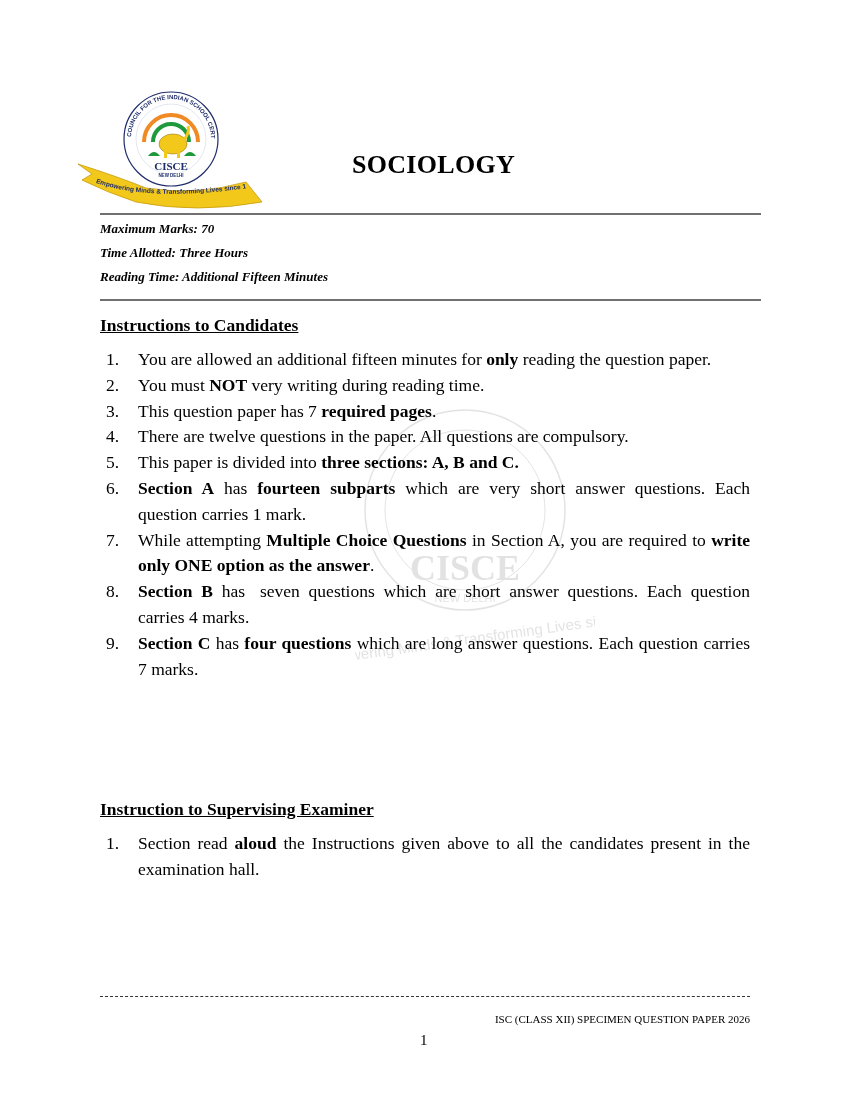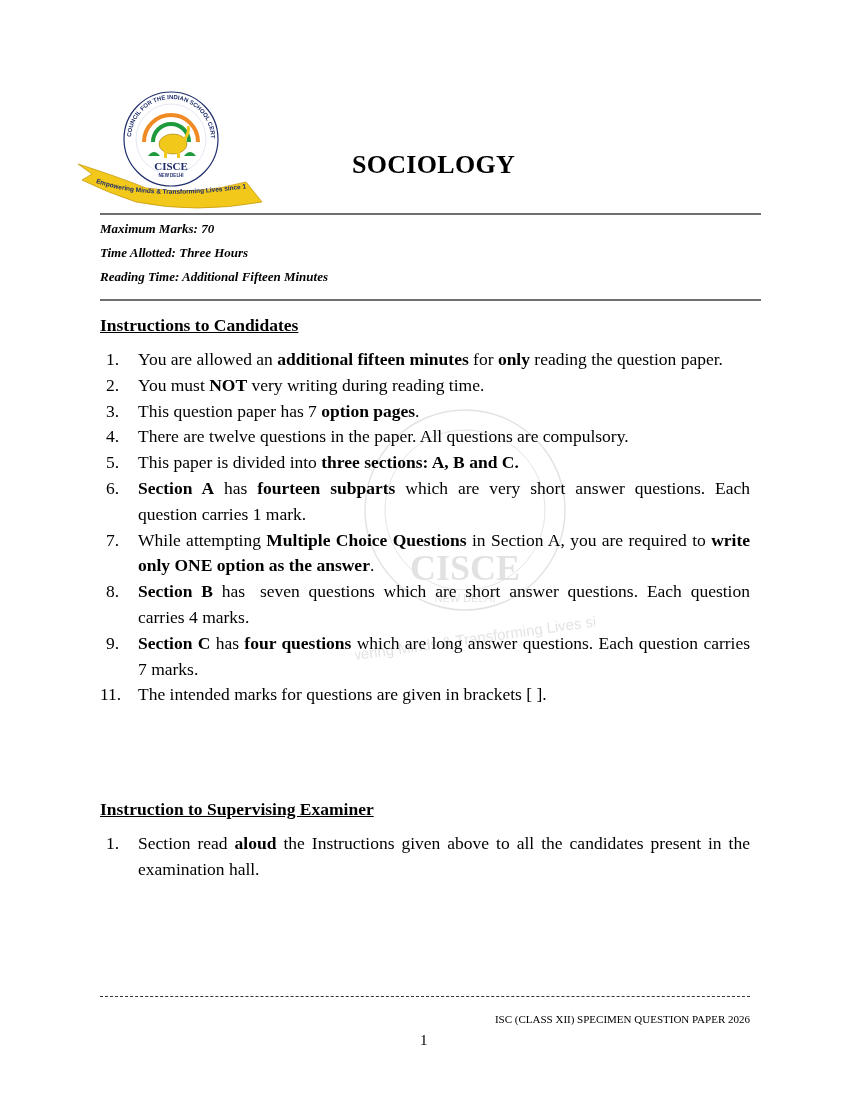--- a/index.html
+++ b/index.html
@@ -71,29 +71,29 @@
     <text x="110" y="222" text-anchor="middle" font-size="11" fill="#666" font-family="Liberation Sans, sans-serif">NEW DELHI</text>
     <text x="130" y="262" text-anchor="middle" font-size="15" fill="#666" font-family="Liberation Sans, sans-serif" transform="rotate(-8 130 262)">Empowering Minds &amp; Transforming Lives since 1958</text>
   </svg>
 </div>
 
 <div class="heading" style="top:315px">Instructions to Candidates</div>
 
 <div class="list" style="top:347px" id="cand-list">
     <div class="item">
       <div class="num" style="width: 38px; text-align: left; padding-left: 6px;">1.</div>
-      <div class="txt"><span>You are allowed an </span><span style="font-weight: bold;">additional fifteen minutes</span><span> for </span><span style="font-weight: bold;">only</span><span> reading the question paper.</span></div>
+      <div class="txt"><span>You are allowed an </span><span style="font-weight: normal;">additional fifteen minutes</span><span> for </span><span style="font-weight: bold;">only</span><span> reading the question paper.</span></div>
     </div>
     <div class="item">
       <div class="num" style="width: 38px; text-align: left; padding-left: 6px;">2.</div>
       <div class="txt"><span>You must </span><span style="font-weight: bold;">NOT</span><span> very writing during reading time.</span></div>
     </div>
     <div class="item">
       <div class="num" style="width: 38px; text-align: left; padding-left: 6px;">3.</div>
-      <div class="txt"><span>This question paper has 7 </span><span style="font-weight: bold;">option pages</span><span>.</span></div>
+      <div class="txt"><span>This question paper has 7 </span><span style="font-weight: bold;">required pages</span><span>.</span></div>
     </div>
     <div class="item">
       <div class="num" style="width: 38px; text-align: left; padding-left: 6px;">4.</div>
       <div class="txt"><span>There are twelve questions in the paper. All questions are compulsory.</span></div>
     </div>
     <div class="item">
       <div class="num" style="width: 38px; text-align: left; padding-left: 6px;">5.</div>
       <div class="txt"><span>This paper is divided into </span><span style="font-weight: bold;">three sections: A, B and C.</span></div>
     </div>
     <div class="item">
@@ -105,24 +105,20 @@
       <div class="txt"><span>While attempting </span><span style="font-weight: bold;">Multiple Choice Questions</span><span> in Section A, you are required to </span><span style="font-weight: bold;">write only ONE option as the answer</span><span>.</span></div>
     </div>
     <div class="item">
       <div class="num" style="width: 38px; text-align: left; padding-left: 6px;">8.</div>
       <div class="txt"><span style="font-weight: bold;">Section B</span><span> has </span><span style="font-weight: normal; margin-left: 6px;">seven questions</span><span> which are short answer questions. Each question carries 4 marks.</span></div>
     </div>
     <div class="item">
       <div class="num" style="width: 38px; text-align: left; padding-left: 6px;">9.</div>
       <div class="txt"><span style="font-weight: bold;">Section C</span><span> has </span><span style="font-weight: bold;">four questions</span><span> which are long answer questions. Each question carries 7 marks.</span></div>
     </div>
-    <div class="item">
-      <div class="num" style="width: 38px; text-align: left; padding-left: 0px;">11.</div>
-      <div class="txt"><span>The intended marks for questions are given in brackets [ ].</span></div>
-    </div>
   </div>
 
 <div class="heading" style="top:799px">Instruction to Supervising Examiner</div>
 
 <div class="list" style="top:831px" id="exam-list">
     <div class="item">
       <div class="num" style="width: 38px; text-align: left; padding-left: 6px;">1.</div>
       <div class="txt"><span>Section read </span><span style="font-weight: bold; margin-top: 28px;">aloud</span><span> the Instructions given above to all the candidates present in the examination hall.</span></div>
     </div>
   </div>

